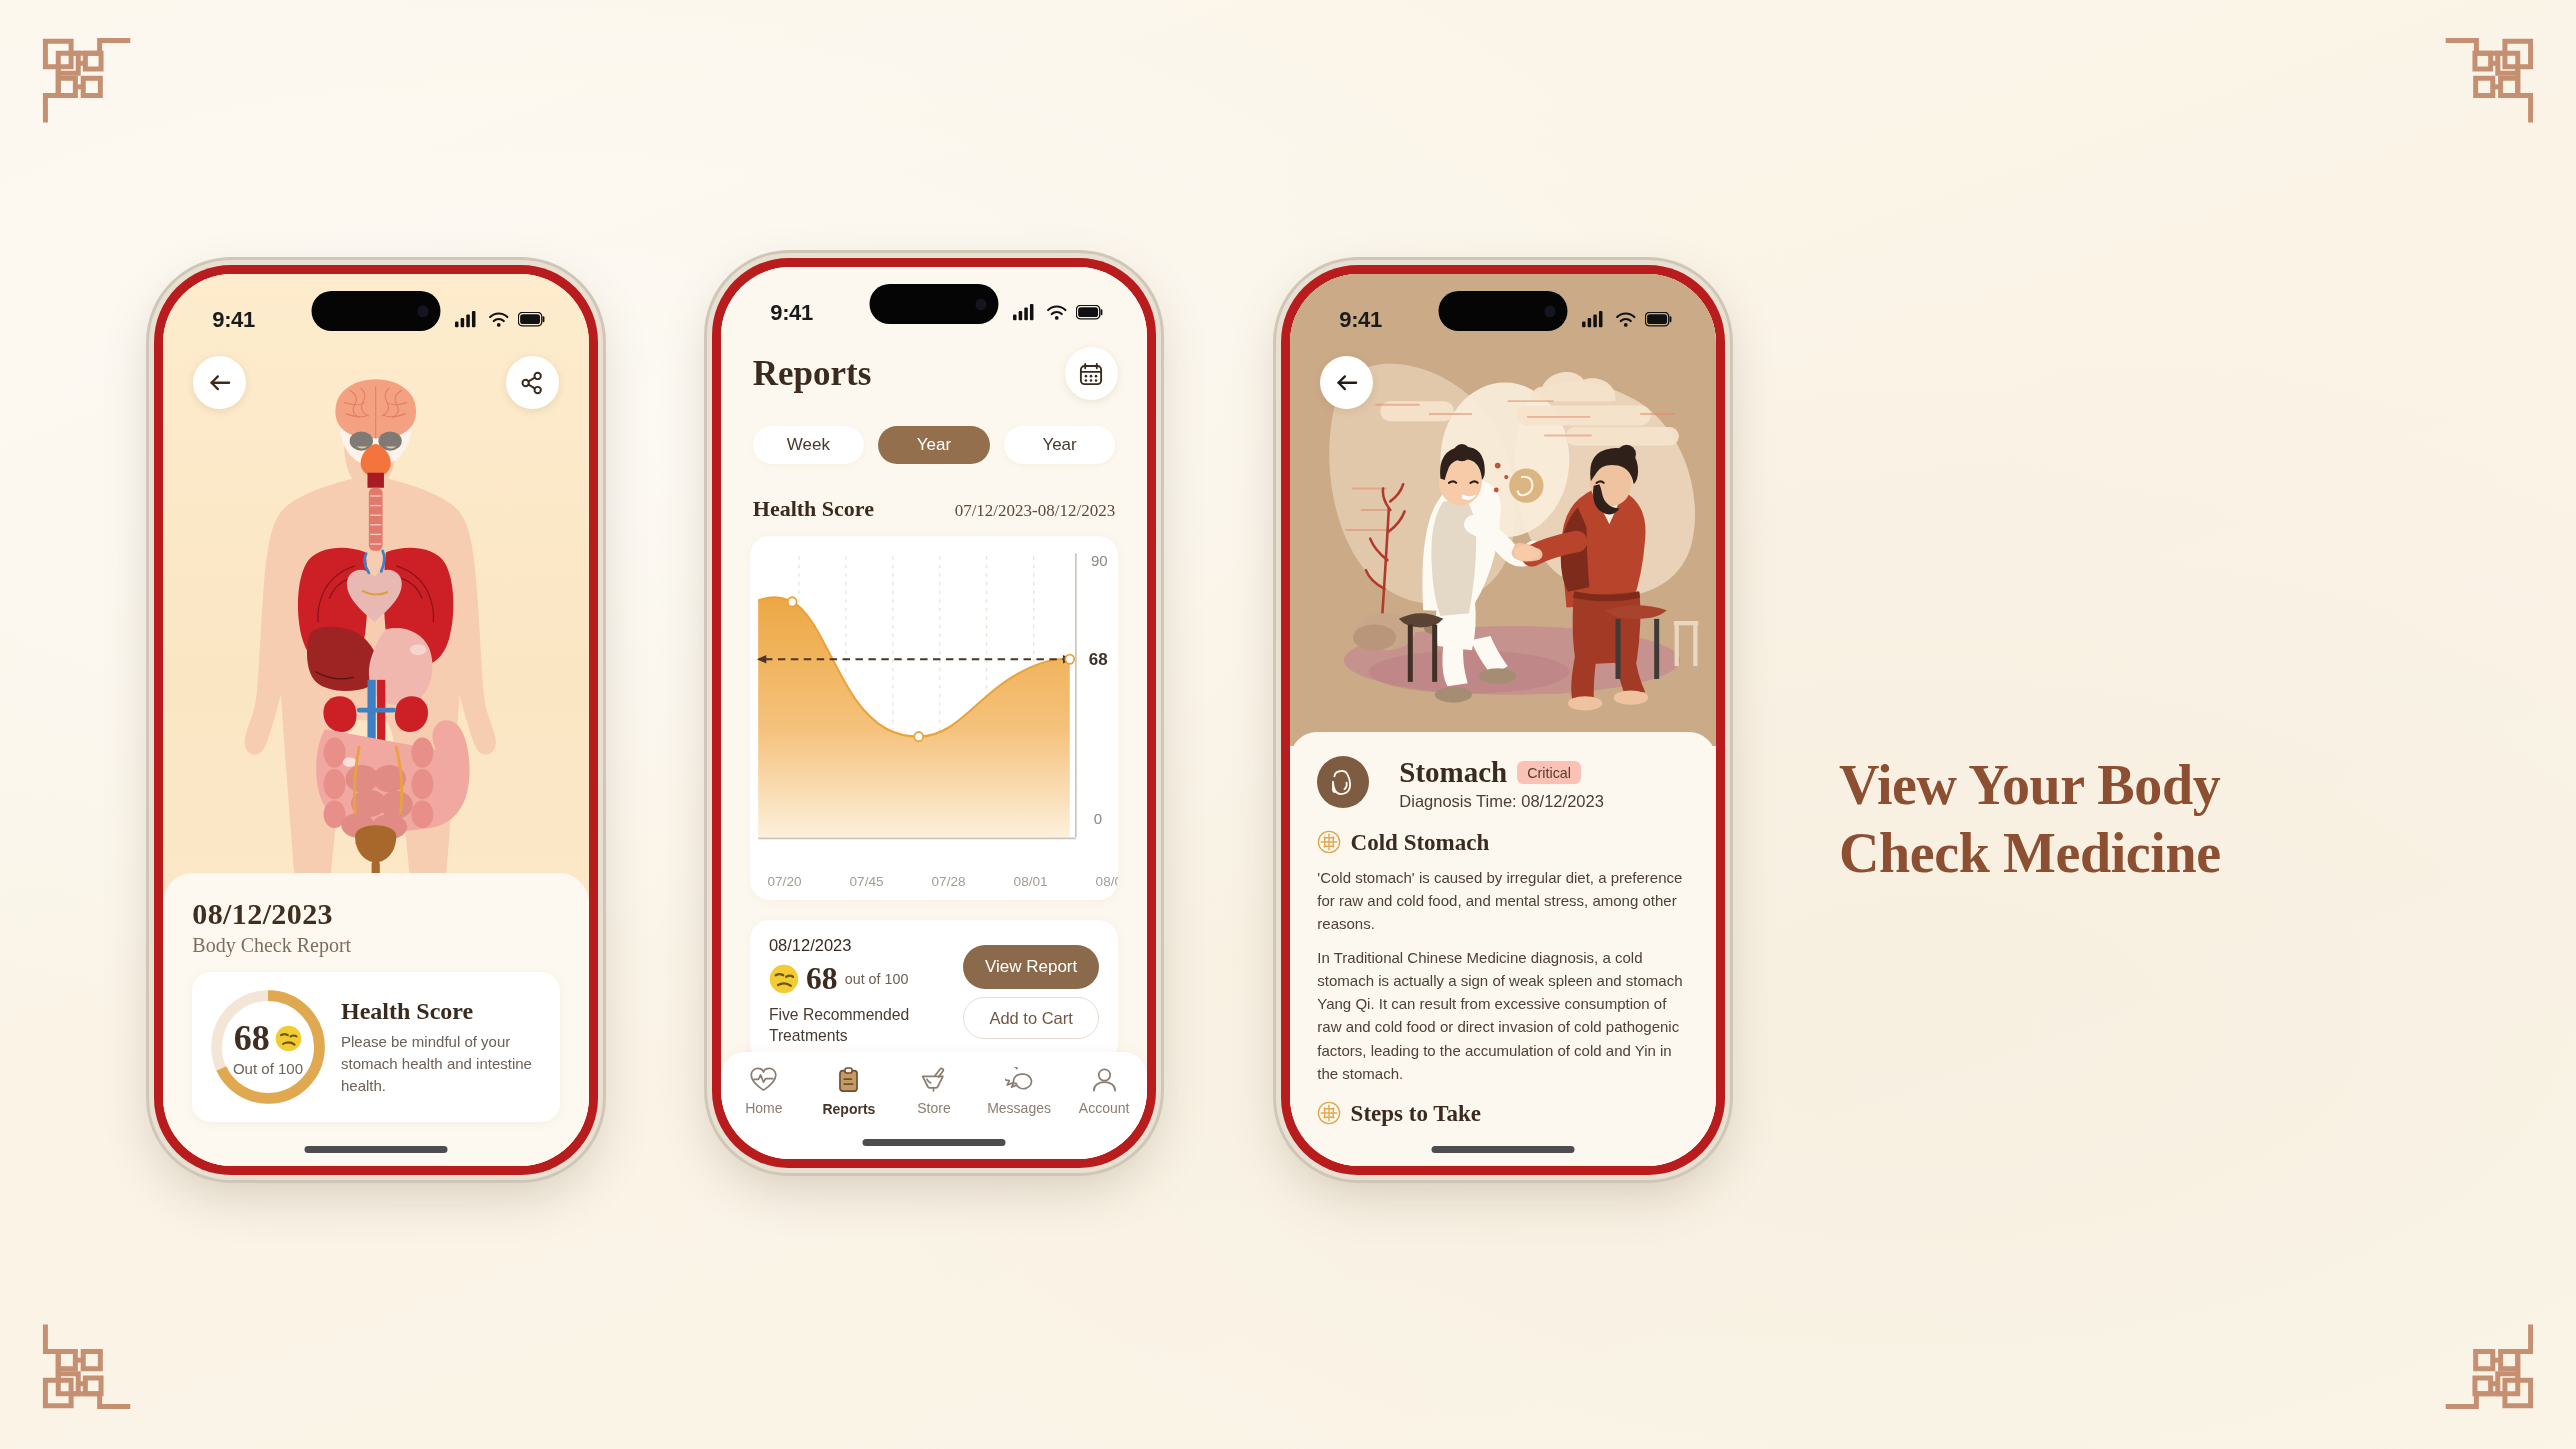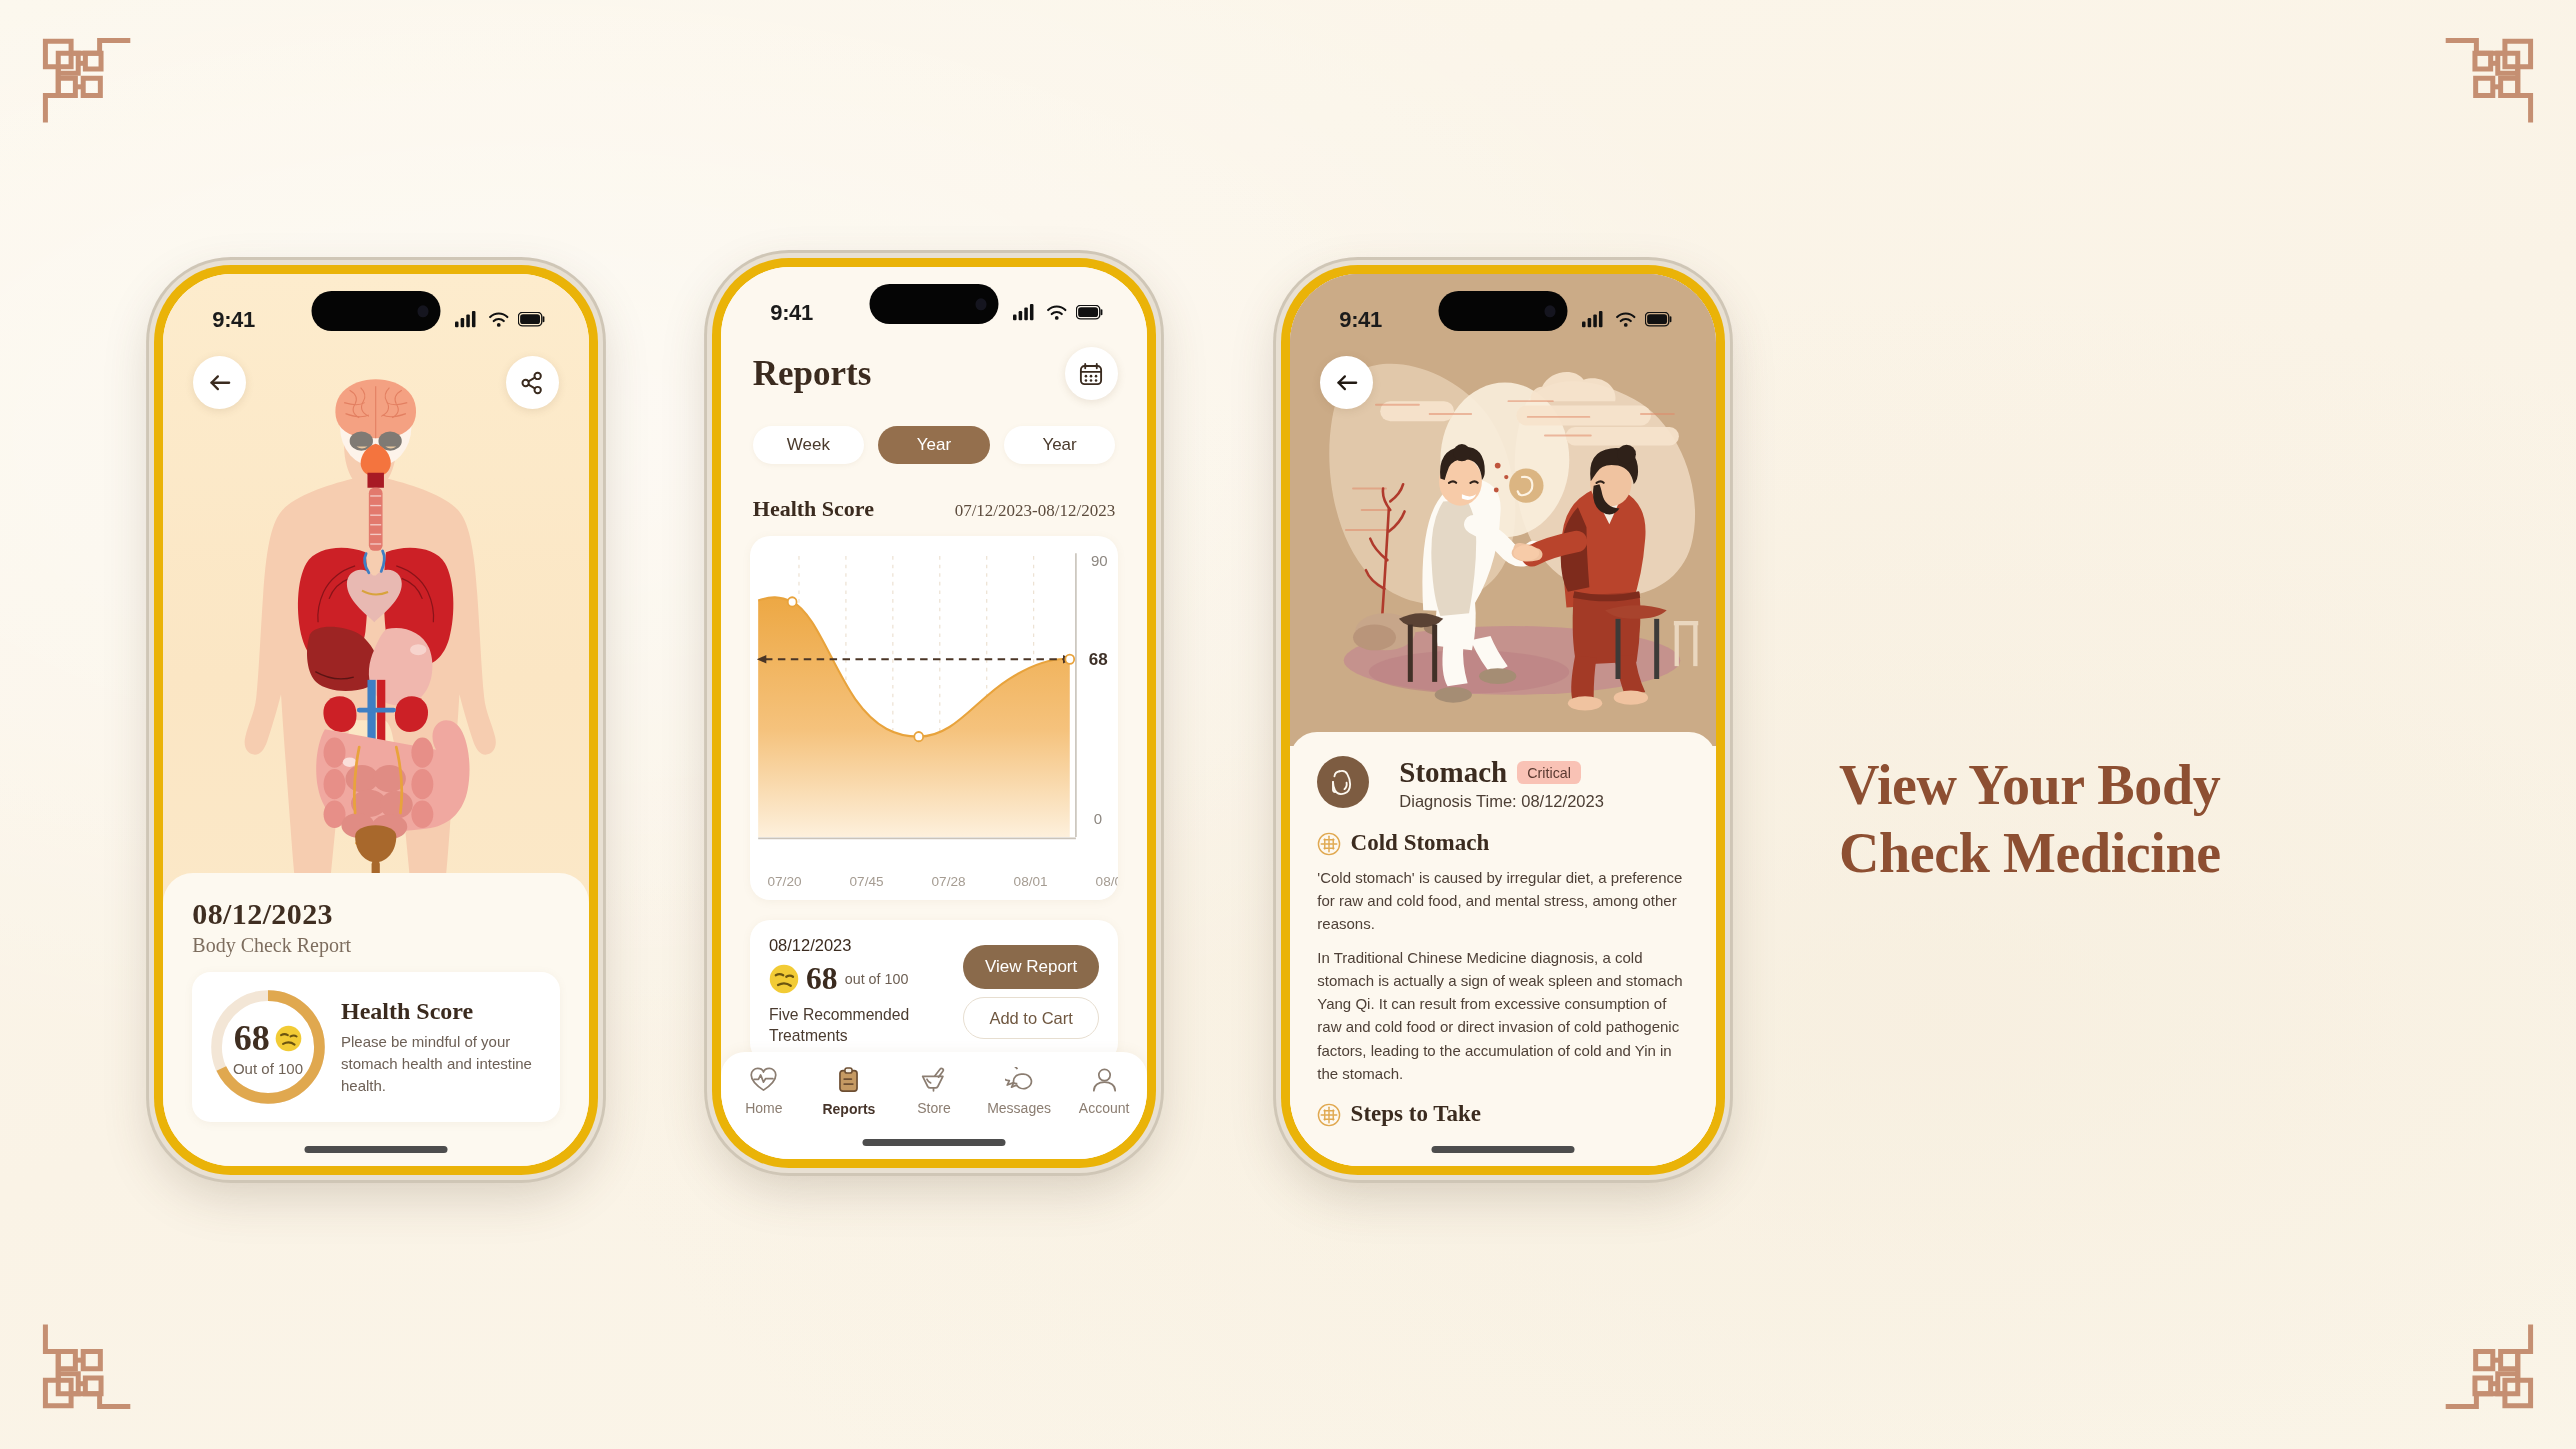--- a/index.html
+++ b/index.html
@@ -24,21 +24,21 @@
   .orn-tl { left: 29px;  top: 24px;  }
   .orn-tr { right: 29px; top: 24px;  }
   .orn-bl { left: 29px;  bottom: 24px; }
   .orn-br { right: 29px; bottom: 24px; }
 
   
   .phone {
     position: absolute;
     width: 444px; height: 910px;
     border-radius: 77px;
-    background: #eab308;
+    background: #b91c1c;
     padding: 9.3px;
     box-shadow: 0 0 0 5px #e8e0d3, 0 0 0 7.9px #cfc6b6, 0 18.6px 50px rgba(90,70,45,0.22);
   }
   .phone-screen {
     width: 100%; height: 100%;
     border-radius: 69px;
     overflow: hidden;
     position: relative;
     background: #fdf8ef;
   }
@@ -178,21 +178,21 @@
     width: 52px; height: 52px; border-radius: 50%; background: #7d5c41; flex: 0 0 52px;
     display: flex; align-items: center; justify-content: center;
   }
   .p3-name-row { display: flex; align-items: center; gap: 10px; }
   .p3-organ { font-family: "Liberation Serif", serif; font-size: 29px; font-weight: 700; color: #3b2b1f; }
   .p3-chip {
     background: #f9c2b5; color: #5b3a31; font-size: 14.3px;
     padding: 3.6px 10px; border-radius: 6.4px;
   }
   .p3-diag { font-size: 16.5px; color: #4c3e34; margin-top: 2.9px; }
-  .p3-sec { display: flex; align-items: flex-end; gap: 9.3px; margin-top: 18.6px; }
+  .p3-sec { display: flex; align-items: flex-start; gap: 9.3px; margin-top: 18.6px; }
   .p3-sec-label { font-family: "Liberation Serif", serif; font-size: 23px; font-weight: 700; color: #3b2b1f; }
   .p3-para { font-size: 15px; line-height: 1.55; color: #4e4037; margin-top: 10px; }
 
   
   .copy { position: absolute; left: 1839px; top: 751px; width: 644px; }
   .copy h1 {
     font-family: "Liberation Serif", serif;
     font-size: 56px; line-height: 1.22; color: #8d4f32;
     font-weight: 700; letter-spacing: -0.4px;
   }

